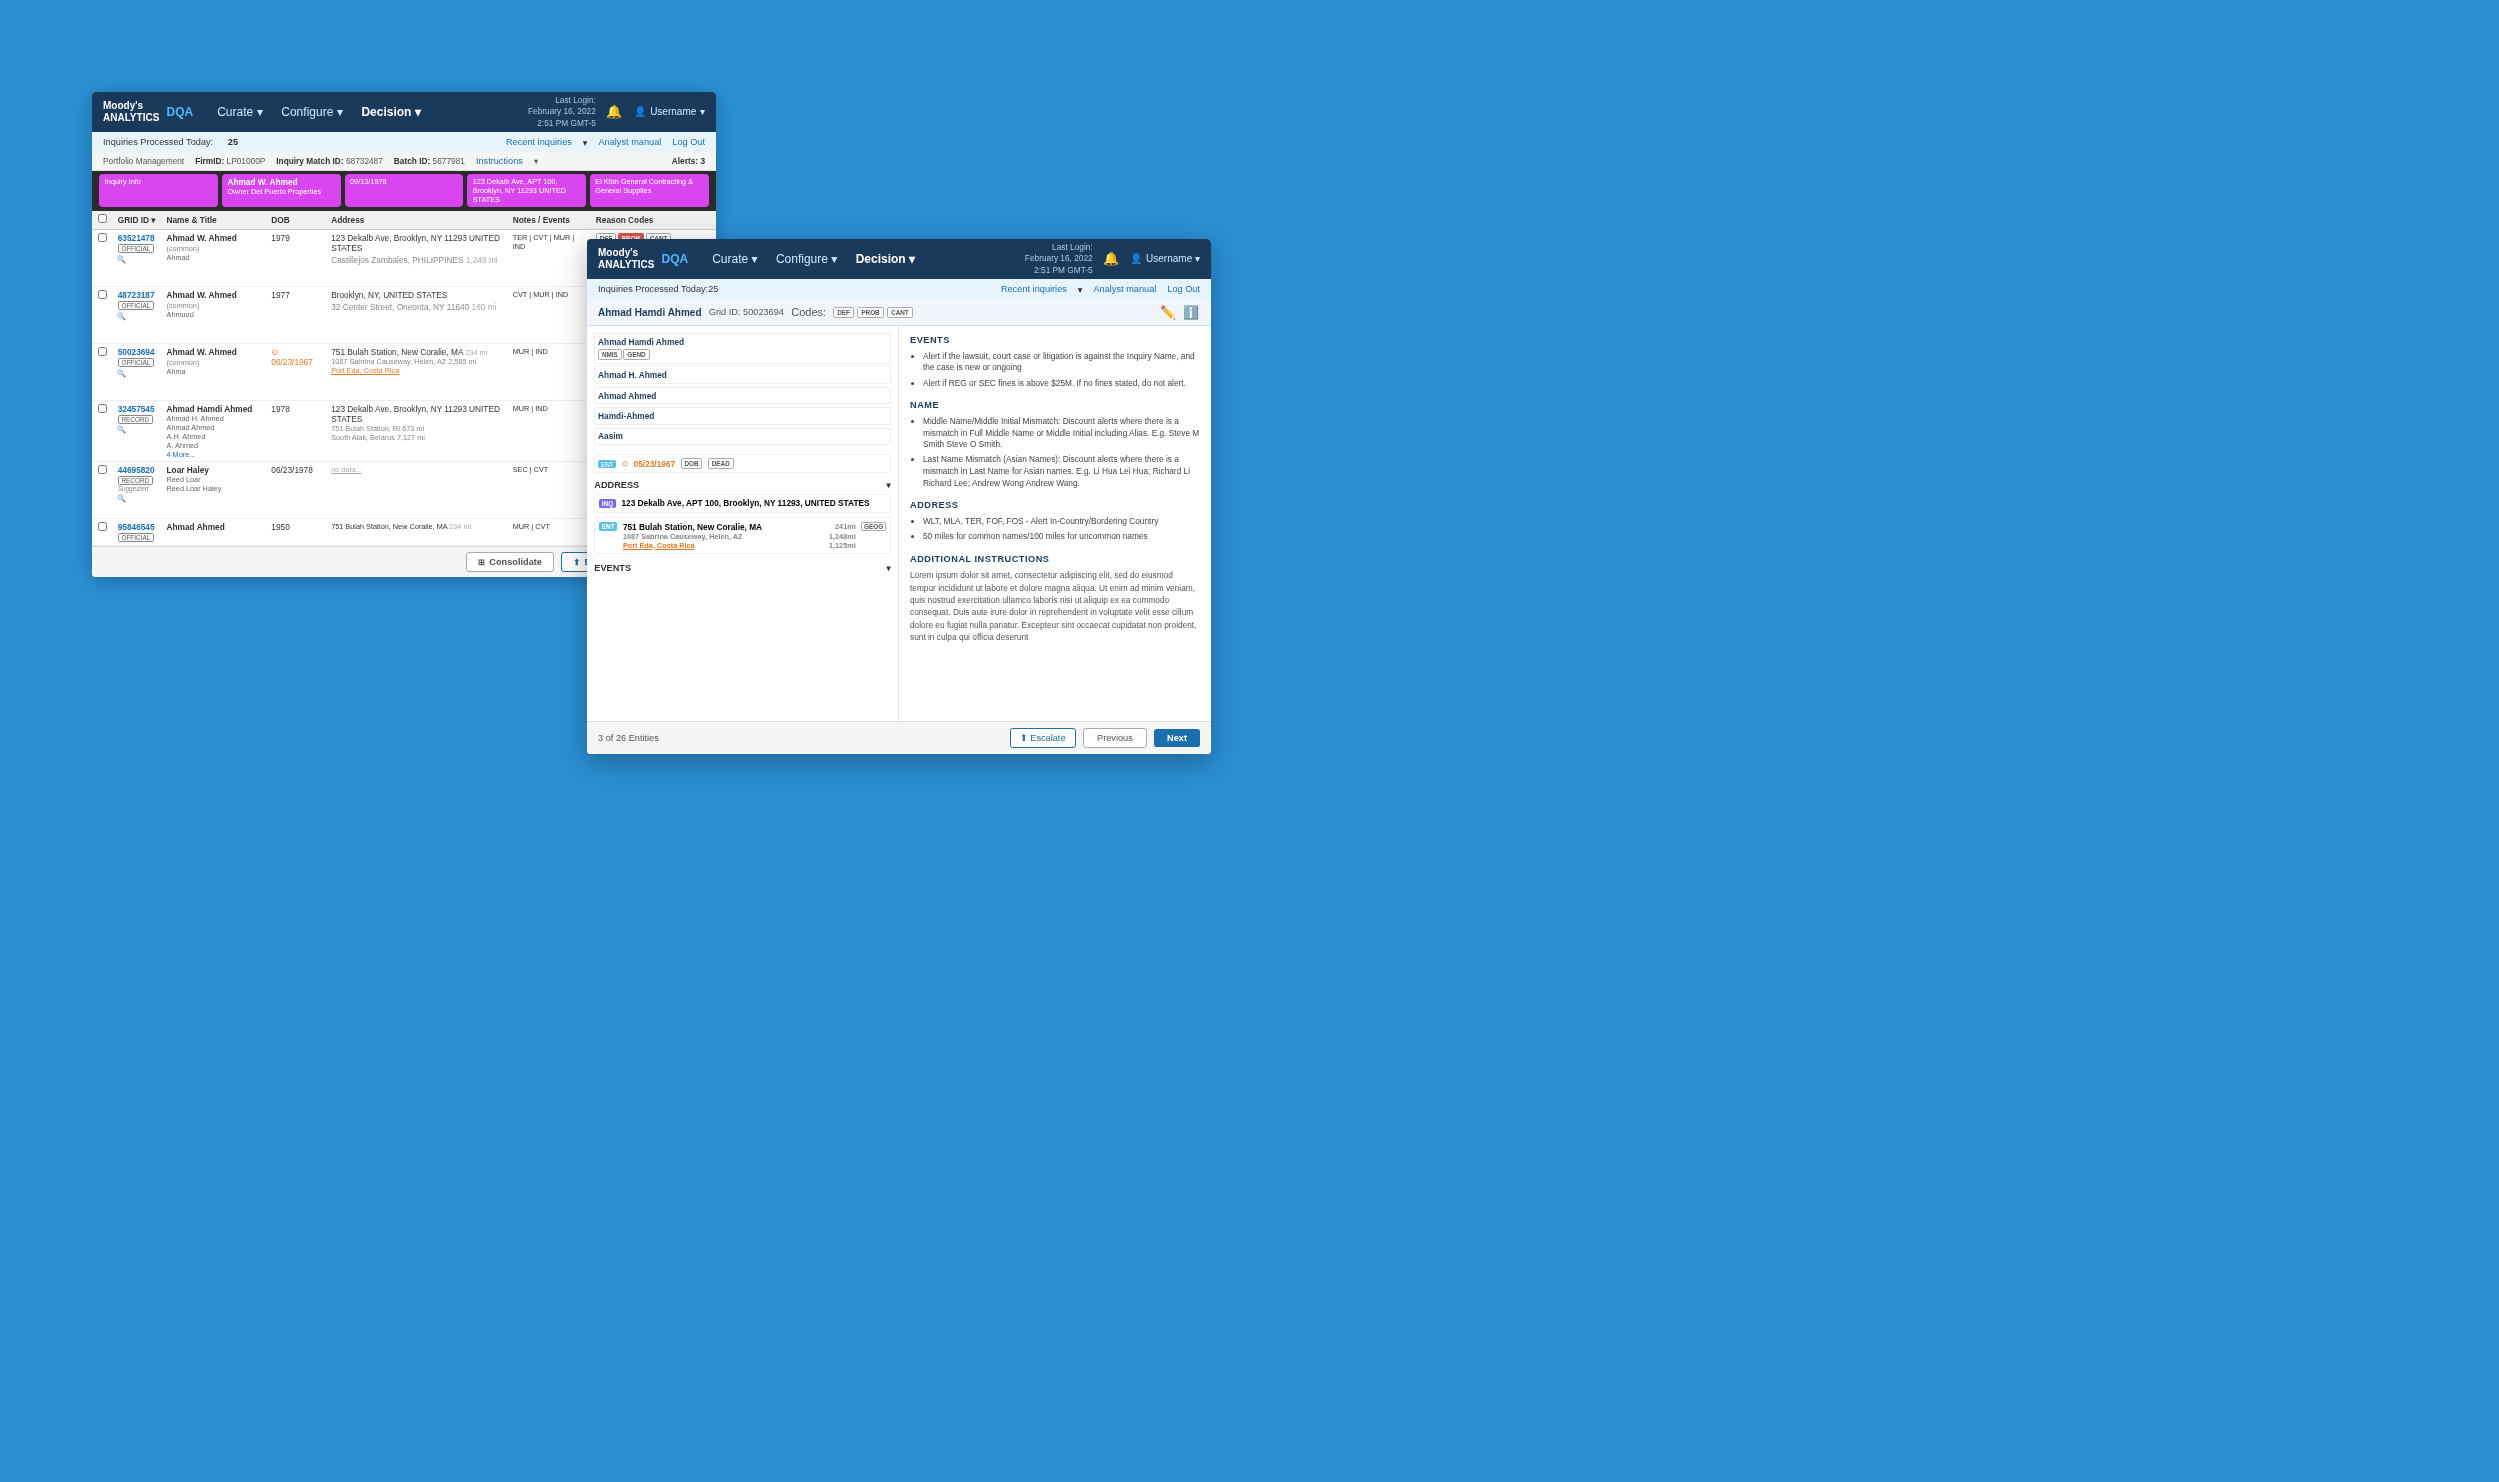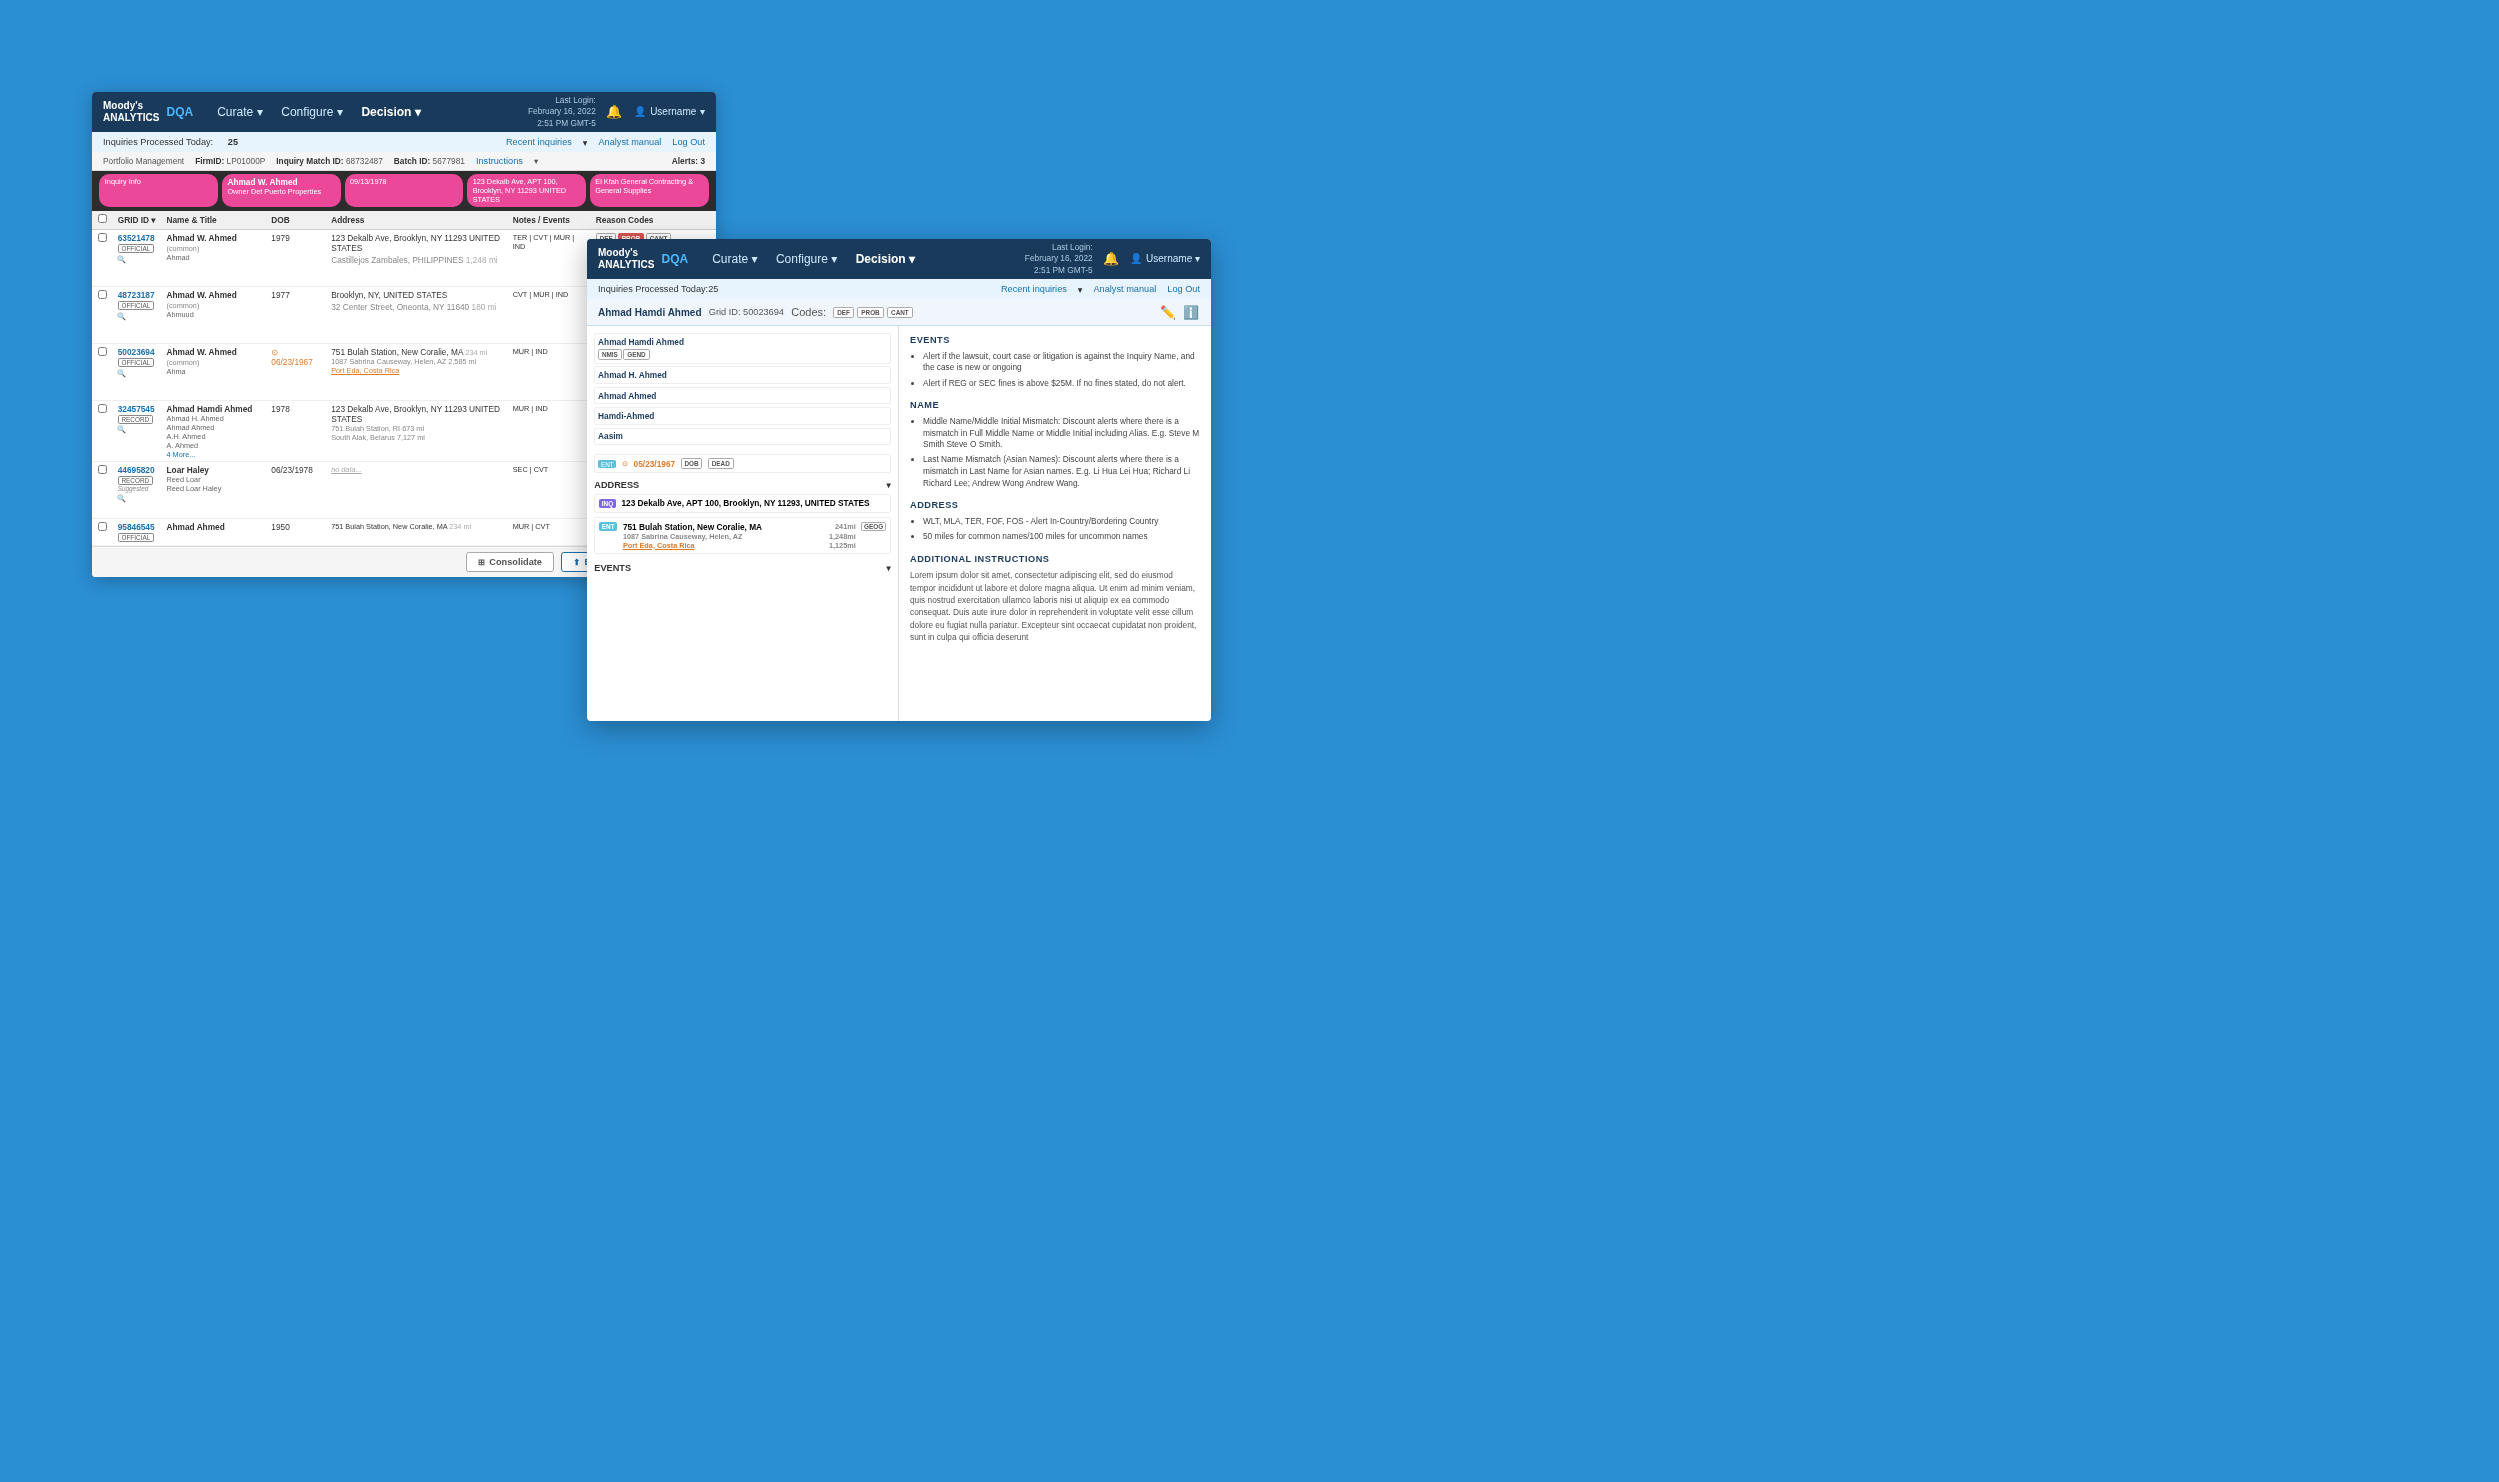--- a/index.html
+++ b/index.html
@@ -111,25 +111,25 @@
     .alerts-badge { margin-left: auto; font-size: 8.3px; color: #333; }
 
     
     .inquiry-cards {
       background: #2c2c2c;
       display: flex;
       padding: 3.7px 7.3px;
       gap: 3.7px;
     }
     .inq-card {
-      background: #ec4899;
+      background: #d946ef;
       color: #fff;
       font-size: 7.3px;
       padding: 2.8px 5.5px;
-      border-radius: 10px;
+      border-radius: 4px;
       flex: 1;
     }
     .inq-card .name { font-weight: bold; font-size: 8.3px; }
 
     
     .data-table-container { overflow: hidden; }
     .data-table {
       width: 100%;
       border-collapse: collapse;
       font-size: 8.3px;
@@ -870,14 +870,25 @@
       </div>
 
       <div class="right-section">
         <div class="right-section-title">ADDITIONAL INSTRUCTIONS</div>
         <p style="font-size:8.3px;color:#555;line-height:1.5;">Lorem ipsum dolor sit amet, consectetur adipiscing elit, sed do eiusmod tempor incididunt ut labore et dolore magna aliqua. Ut enim ad minim veniam, quis nostrud exercitation ullamco laboris nisi ut aliquip ex ea commodo consequat. Duis aute irure dolor in reprehenderit in voluptate velit esse cillum dolore eu fugiat nulla pariatur. Excepteur sint occaecat cupidatat non proident, sunt in culpa qui officia deserunt</p>
       </div>
 
     </div>
   </div>
 
+  <div class="overlay-footer">
+    <span class="pagination-info">3 of 26 Entities</span>
+    <div class="footer-actions">
+      <button class="btn-esc-sm">
+        <span>⬆</span>
+        <span>Escalate</span>
+      </button>
+      <button class="btn-prev">Previous</button>
+      <button class="btn-next">Next</button>
+    </div>
+  </div>
 </div>
 
 
 </body></html>

